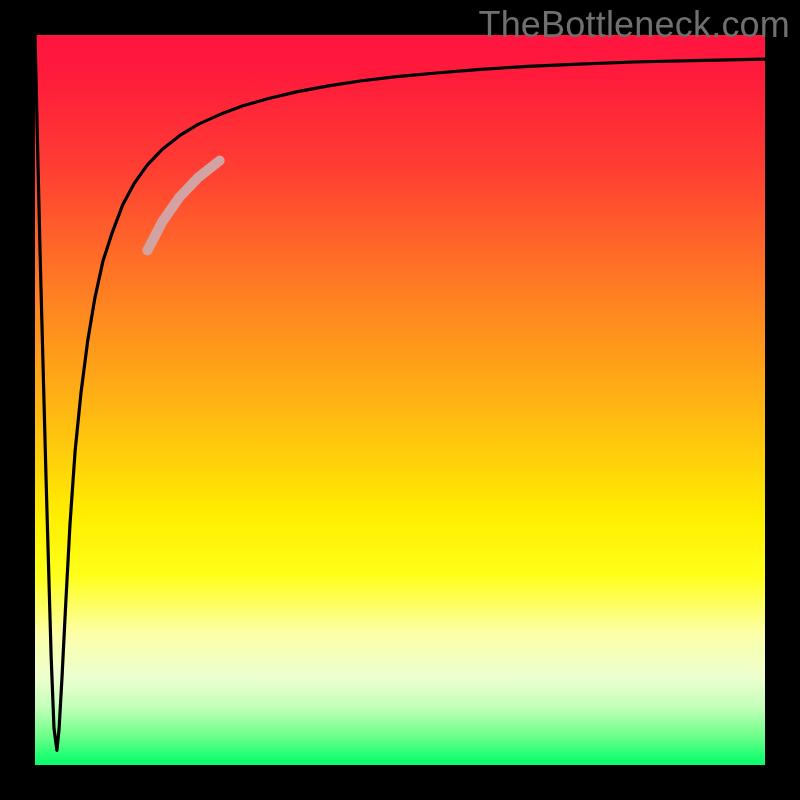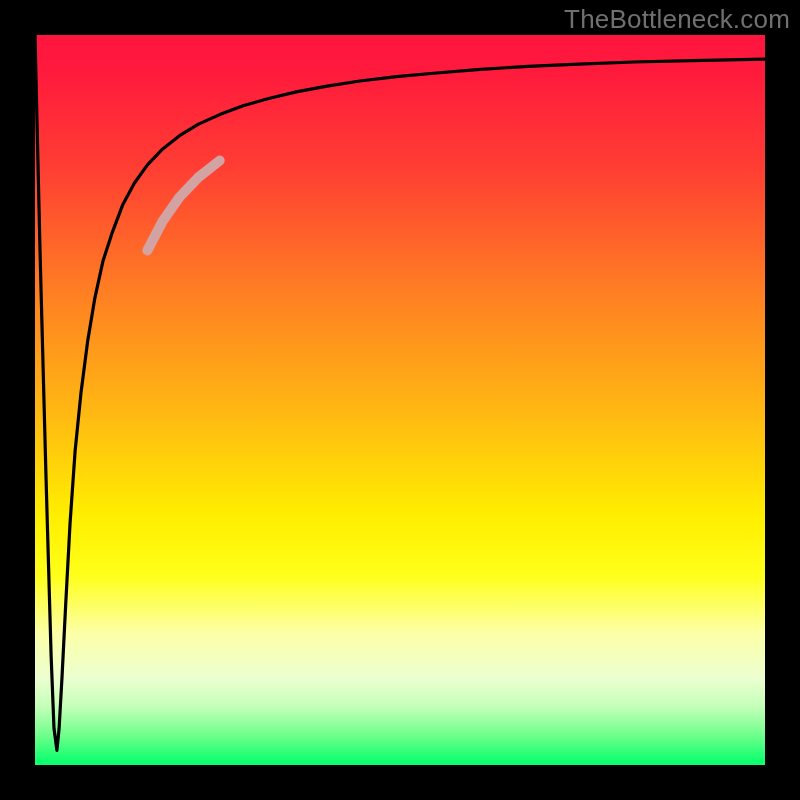--- a/index.html
+++ b/index.html
@@ -15,21 +15,21 @@
     position: relative;
     width: 800px;
     height: 800px;
     background: #000;
   }
   .watermark {
     position: absolute;
     top: 4px;
     right: 10px;
     color: #707070;
-    font-size: 26px;
+    font-size: 36px;
     font-weight: 500;
     letter-spacing: 0.2px;
     z-index: 5;
   }
   .plot-area {
     position: absolute;
     left: 35px;
     top: 35px;
     width: 730px;
     height: 730px;

